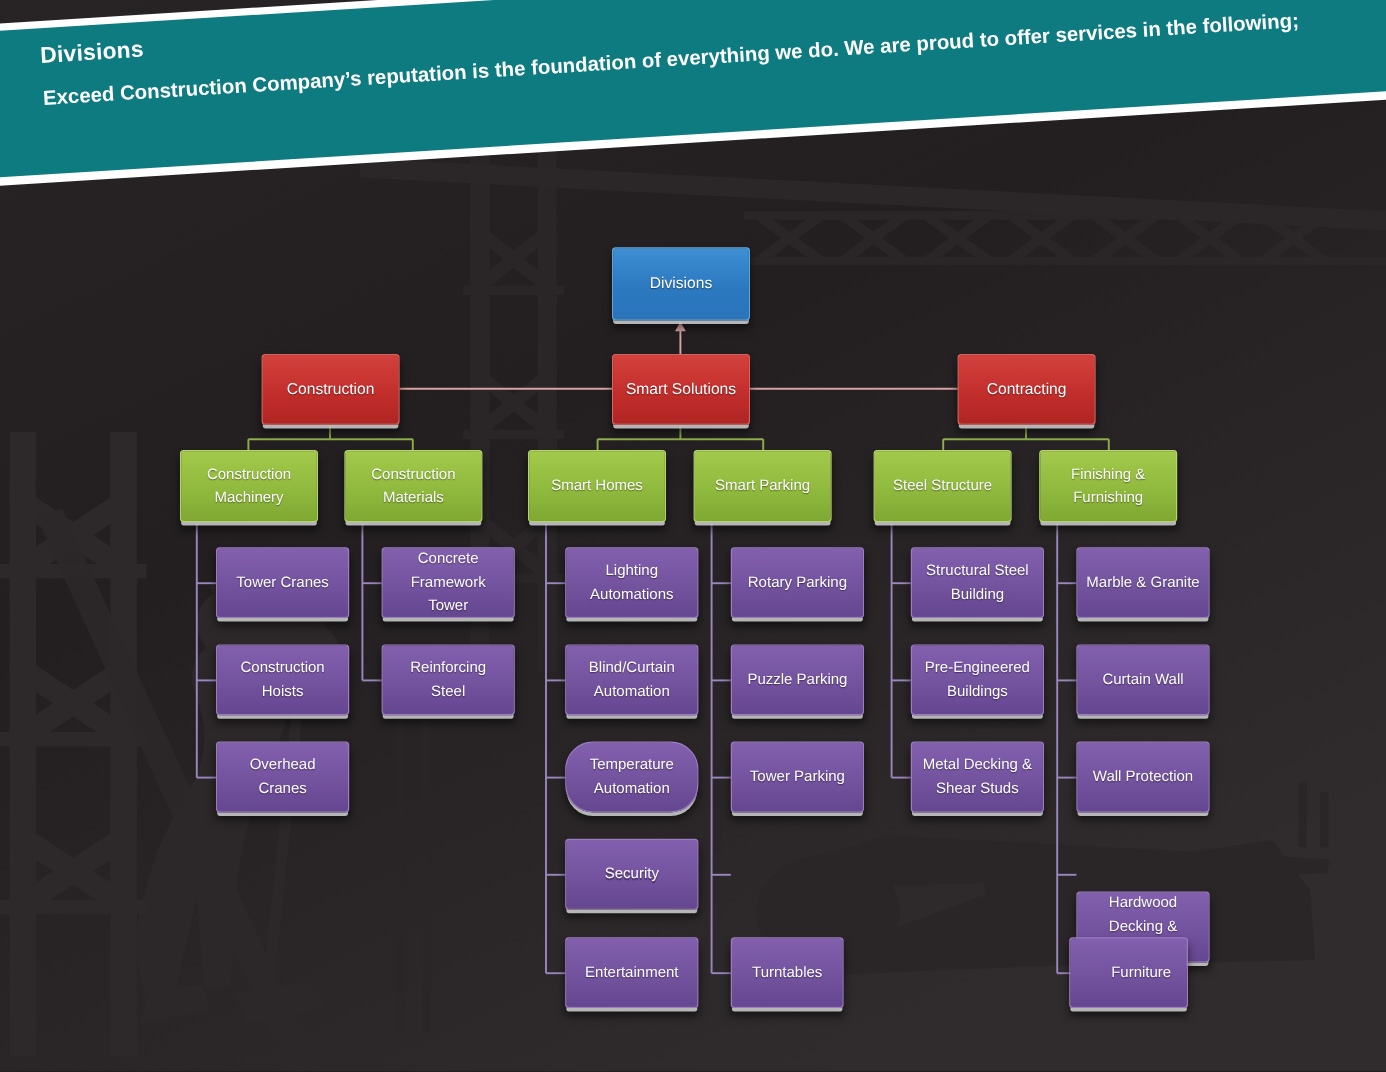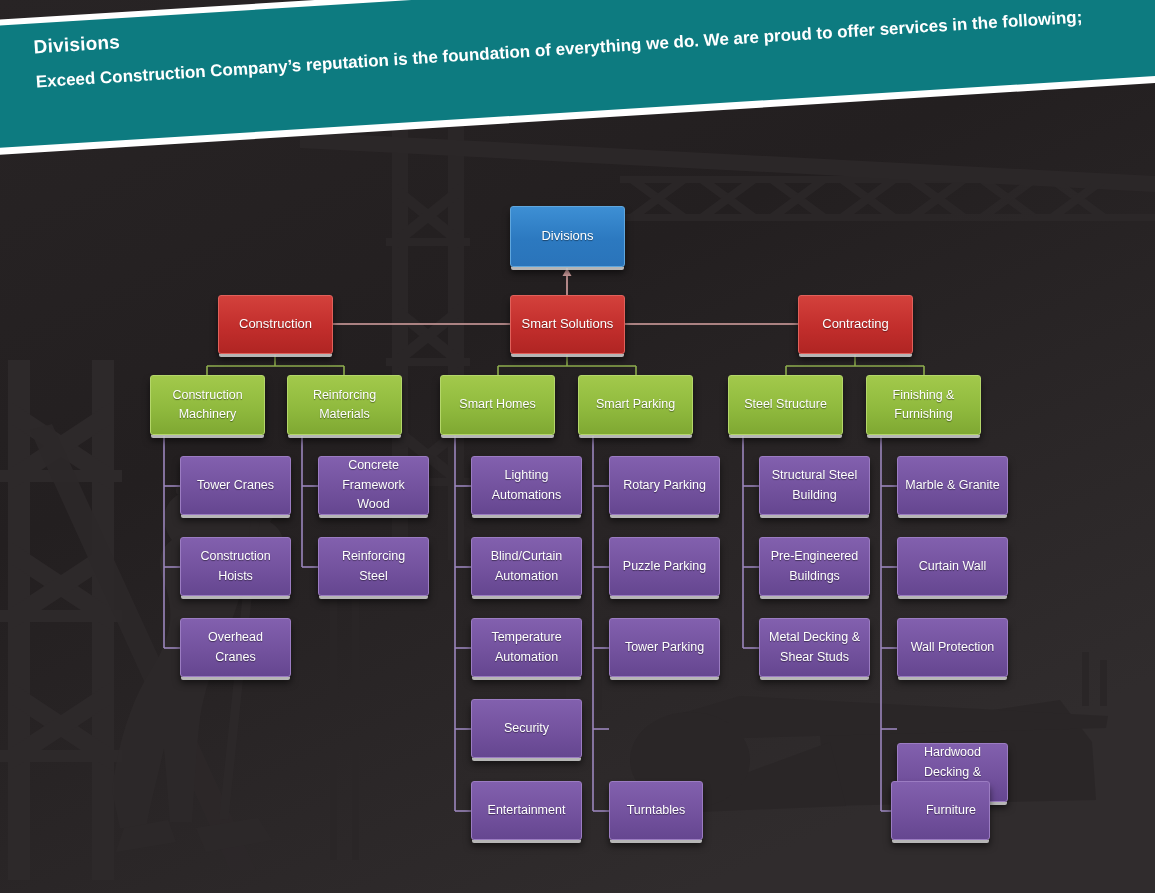--- a/index.html
+++ b/index.html
@@ -256,21 +256,21 @@
     <span>Smart Solutions</span>
   </div>
   <div class="node n-red" style="left:798px;top:295px;width:115px;height:59px;">
     <span>Contracting</span>
   </div>
 
   <div class="node n-green" style="left:150px;top:375px;width:115px;height:60px;">
     <span>Construction Machinery</span>
   </div>
   <div class="node n-green" style="left:287px;top:375px;width:115px;height:60px;">
-    <span>Reinforcing Materials</span>
+    <span>Construction Materials</span>
   </div>
   <div class="node n-green" style="left:440px;top:375px;width:115px;height:60px;">
     <span>Smart Homes</span>
   </div>
   <div class="node n-green" style="left:578px;top:375px;width:115px;height:60px;">
     <span>Smart Parking</span>
   </div>
   <div class="node n-green" style="left:728px;top:375px;width:115px;height:60px;">
     <span>Steel Structure</span>
   </div>
@@ -282,33 +282,33 @@
     <span>Tower Cranes</span>
   </div>
   <div class="node n-purple" style="left:180px;top:537px;width:111px;height:59px;">
     <span>Construction Hoists</span>
   </div>
   <div class="node n-purple" style="left:180px;top:618px;width:111px;height:59px;">
     <span>Overhead Cranes</span>
   </div>
 
   <div class="node n-purple" style="left:318px;top:456px;width:111px;height:59px;">
-    <span>Concrete Framework Wood</span>
+    <span>Concrete Framework Tower</span>
   </div>
   <div class="node n-purple" style="left:318px;top:537px;width:111px;height:59px;">
     <span>Reinforcing Steel</span>
   </div>
 
   <div class="node n-purple" style="left:471px;top:456px;width:111px;height:59px;">
     <span>Lighting Automations</span>
   </div>
   <div class="node n-purple" style="left:471px;top:537px;width:111px;height:59px;">
     <span>Blind/Curtain Automation</span>
   </div>
-  <div class="node n-purple" style="left:471px;top:618px;width:111px;height:59px;">
+  <div class="node n-purple" style="left:471px;top:618px;width:111px;height:59px;border-radius:23px;">
     <span>Temperature Automation</span>
   </div>
   <div class="node n-purple" style="left:471px;top:699px;width:111px;height:59px;">
     <span>Security</span>
   </div>
   <div class="node n-purple" style="left:471px;top:781px;width:111px;height:59px;">
     <span>Entertainment</span>
   </div>
 
   <div class="node n-purple" style="left:609px;top:456px;width:111px;height:59px;">

